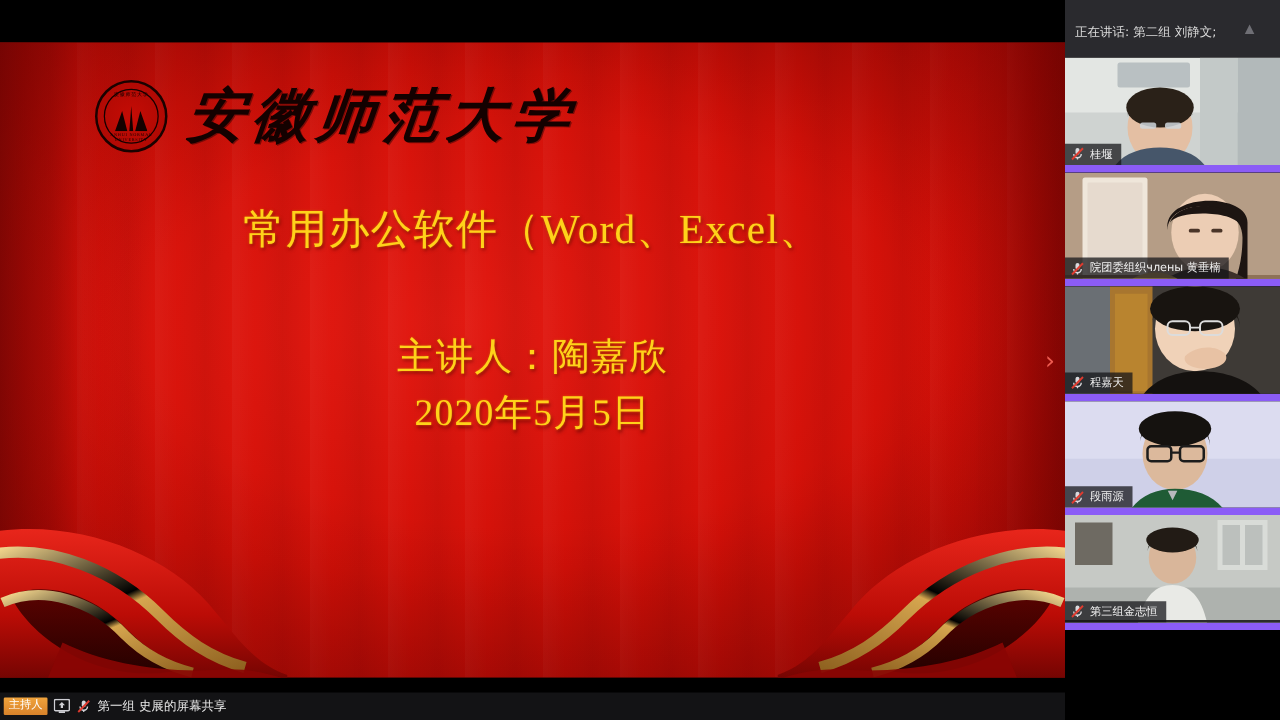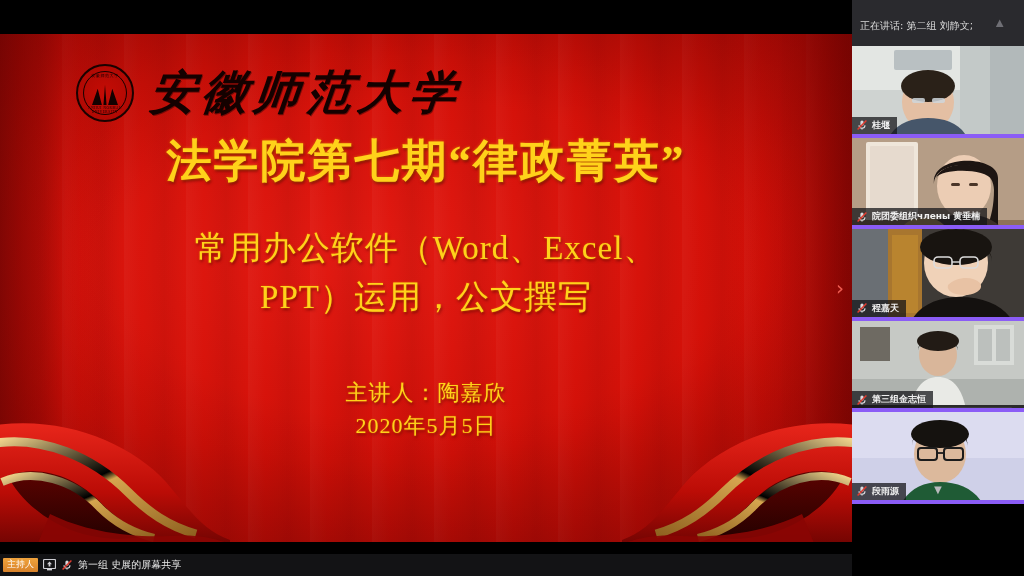--- a/index.html
+++ b/index.html
@@ -134,21 +134,21 @@
     color: #ffd21a;
     letter-spacing: 1px;
     line-height: 1.48;
     text-shadow: 0 0 2px rgba(255,190,0,0.5), 1px 2px 3px rgba(90,0,0,0.7);
     white-space: nowrap;
   }
   .sub-block { margin-top: 30px; }
   .presenter-block { margin-top: 54px; }
   .presenter-line {
     font-family: "Liberation Serif", "DejaVu Serif", serif;
-    font-size: 22px;
+    font-size: 30px;
     color: #ffd21a;
     letter-spacing: 1px;
     line-height: 1.5;
     text-shadow: 0 0 2px rgba(255,190,0,0.45), 1px 2px 3px rgba(90,0,0,0.7);
     white-space: nowrap;
   }
 
   
   .curl {
     position: absolute;
@@ -204,22 +204,21 @@
     color: #6f6f75;
     font-size: 13px;
     line-height: 1;
   }
 
   .tiles { flex: 1; display: flex; flex-direction: column; }
   .tile {
     position: relative;
     flex: 1 1 0;
     overflow: hidden;
-    border-bottom: 4px solid #8b5cf6;
-    font-weight: bold;
+    border-bottom: 6px solid #8b5cf6;
   }
   .tile .feed { position: absolute; inset: 0; }
 
   .name-chip {
     position: absolute;
     left: 0; bottom: 0;
     height: 17px;
     display: flex; align-items: center; gap: 4px;
     padding: 0 7px 0 4px;
     background: rgba(20,20,24,0.74);
@@ -292,25 +291,23 @@
       <div class="logo-row">
         <div class="seal">
           <div class="arc-top">安徽师范大学</div>
           <div class="mark"></div>
           <div class="arc-bot">ANHUI NORMAL UNIVERSITY</div>
         </div>
         <div class="logo-text">安徽师范大学</div>
       </div>
 
       <div class="slide-body">
-        <div class="title-line">法学院第七期“律政菁英”</div>
 
         <div class="sub-block">
           <div class="sub-line">常用办公软件（Word、Excel、</div>
-          <div class="sub-line">PPT）运用，公文撰写</div>
         </div>
 
         <div class="presenter-block">
           <div class="presenter-line">主讲人：陶嘉欣</div>
           <div class="presenter-line">2020年5月5日</div>
         </div>
       </div>
 
       <div class="curl left">
         <svg width="240" height="130" viewBox="0 0 240 130">
@@ -452,20 +449,44 @@
             <path d="M3 6.2 a3 3 0 0 0 6 0" fill="none" stroke="#d9d9dd" stroke-width="1.1"></path>
             <rect x="5.5" y="9" width="1" height="1.6" fill="#d9d9dd"></rect>
             <line x1="1.6" y1="10.6" x2="10.4" y2="1.6" stroke="#e03b2f" stroke-width="1.5"></line>
           </svg>
           <span class="nm">程嘉天</span>
         </div>
       </div>
 
       <div class="tile">
         <svg class="feed" viewBox="0 0 172 100" preserveAspectRatio="none">
+          <rect width="172" height="100" fill="#cfd0e8"></rect>
+          <rect x="0" y="0" width="172" height="46" fill="#dcdcf0"></rect>
+          <ellipse cx="88" cy="42" rx="26" ry="29" fill="#dcb99c"></ellipse>
+          <path d="M60 34 C60 10 116 10 116 36 C116 22 106 14 88 14 C70 14 60 22 60 34 Z" fill="#15120f"></path>
+          <ellipse cx="88" cy="22" rx="29" ry="14" fill="#15120f"></ellipse>
+          <rect x="66" y="36" width="19" height="12" rx="3" fill="none" stroke="#1c1c1c" stroke-width="2"></rect>
+          <rect x="92" y="36" width="19" height="12" rx="3" fill="none" stroke="#1c1c1c" stroke-width="2"></rect>
+          <line x1="85" y1="41" x2="92" y2="41" stroke="#1c1c1c" stroke-width="1.8"></line>
+          <path d="M46 100 C52 80 68 70 88 70 C110 70 128 80 134 100 Z" fill="#1f5b35"></path>
+        </svg>
+        <div class="name-chip">
+          <svg class="mic-icon" viewBox="0 0 12 12">
+            <rect x="4.4" y="1.4" width="3.2" height="5.4" rx="1.6" fill="#d9d9dd"></rect>
+            <path d="M3 6.2 a3 3 0 0 0 6 0" fill="none" stroke="#d9d9dd" stroke-width="1.1"></path>
+            <rect x="5.5" y="9" width="1" height="1.6" fill="#d9d9dd"></rect>
+            <line x1="1.6" y1="10.6" x2="10.4" y2="1.6" stroke="#e03b2f" stroke-width="1.5"></line>
+          </svg>
+          <span class="nm">段雨源</span>
+        </div>
+        <span class="chev-down">▼</span>
+      </div>
+
+      <div class="tile">
+        <svg class="feed" viewBox="0 0 172 100" preserveAspectRatio="none">
           <rect width="172" height="100" fill="#aeb2ae"></rect>
           <rect x="0" y="0" width="172" height="58" fill="#c6c9c5"></rect>
           <rect x="8" y="6" width="30" height="34" fill="#6e6a62"></rect>
           <rect x="122" y="4" width="40" height="40" fill="#d9dcd8"></rect>
           <rect x="126" y="8" width="14" height="32" fill="#bcc0bd"></rect>
           <rect x="144" y="8" width="14" height="32" fill="#bcc0bd"></rect>
           <ellipse cx="86" cy="34" rx="19" ry="21" fill="#d9b69a"></ellipse>
           <path d="M66 30 C66 14 106 14 106 30 C106 22 100 16 86 16 C72 16 66 22 66 30 Z" fill="#221b15"></path>
           <ellipse cx="86" cy="20" rx="21" ry="10" fill="#221b15"></ellipse>
           <path d="M56 100 C60 68 70 56 86 56 C102 56 112 68 116 100 Z" fill="#e9eae6"></path>
@@ -476,40 +497,16 @@
           <svg class="mic-icon" viewBox="0 0 12 12">
             <rect x="4.4" y="1.4" width="3.2" height="5.4" rx="1.6" fill="#d9d9dd"></rect>
             <path d="M3 6.2 a3 3 0 0 0 6 0" fill="none" stroke="#d9d9dd" stroke-width="1.1"></path>
             <rect x="5.5" y="9" width="1" height="1.6" fill="#d9d9dd"></rect>
             <line x1="1.6" y1="10.6" x2="10.4" y2="1.6" stroke="#e03b2f" stroke-width="1.5"></line>
           </svg>
           <span class="nm">第三组金志恒</span>
         </div>
       </div>
 
-      <div class="tile">
-        <svg class="feed" viewBox="0 0 172 100" preserveAspectRatio="none">
-          <rect width="172" height="100" fill="#cfd0e8"></rect>
-          <rect x="0" y="0" width="172" height="46" fill="#dcdcf0"></rect>
-          <ellipse cx="88" cy="42" rx="26" ry="29" fill="#dcb99c"></ellipse>
-          <path d="M60 34 C60 10 116 10 116 36 C116 22 106 14 88 14 C70 14 60 22 60 34 Z" fill="#15120f"></path>
-          <ellipse cx="88" cy="22" rx="29" ry="14" fill="#15120f"></ellipse>
-          <rect x="66" y="36" width="19" height="12" rx="3" fill="none" stroke="#1c1c1c" stroke-width="2"></rect>
-          <rect x="92" y="36" width="19" height="12" rx="3" fill="none" stroke="#1c1c1c" stroke-width="2"></rect>
-          <line x1="85" y1="41" x2="92" y2="41" stroke="#1c1c1c" stroke-width="1.8"></line>
-          <path d="M46 100 C52 80 68 70 88 70 C110 70 128 80 134 100 Z" fill="#1f5b35"></path>
-        </svg>
-        <div class="name-chip">
-          <svg class="mic-icon" viewBox="0 0 12 12">
-            <rect x="4.4" y="1.4" width="3.2" height="5.4" rx="1.6" fill="#d9d9dd"></rect>
-            <path d="M3 6.2 a3 3 0 0 0 6 0" fill="none" stroke="#d9d9dd" stroke-width="1.1"></path>
-            <rect x="5.5" y="9" width="1" height="1.6" fill="#d9d9dd"></rect>
-            <line x1="1.6" y1="10.6" x2="10.4" y2="1.6" stroke="#e03b2f" stroke-width="1.5"></line>
-          </svg>
-          <span class="nm">段雨源</span>
-        </div>
-        <span class="chev-down">▼</span>
-      </div>
-
     </div>
   </div>
 
 </div>
 
 </body></html>

